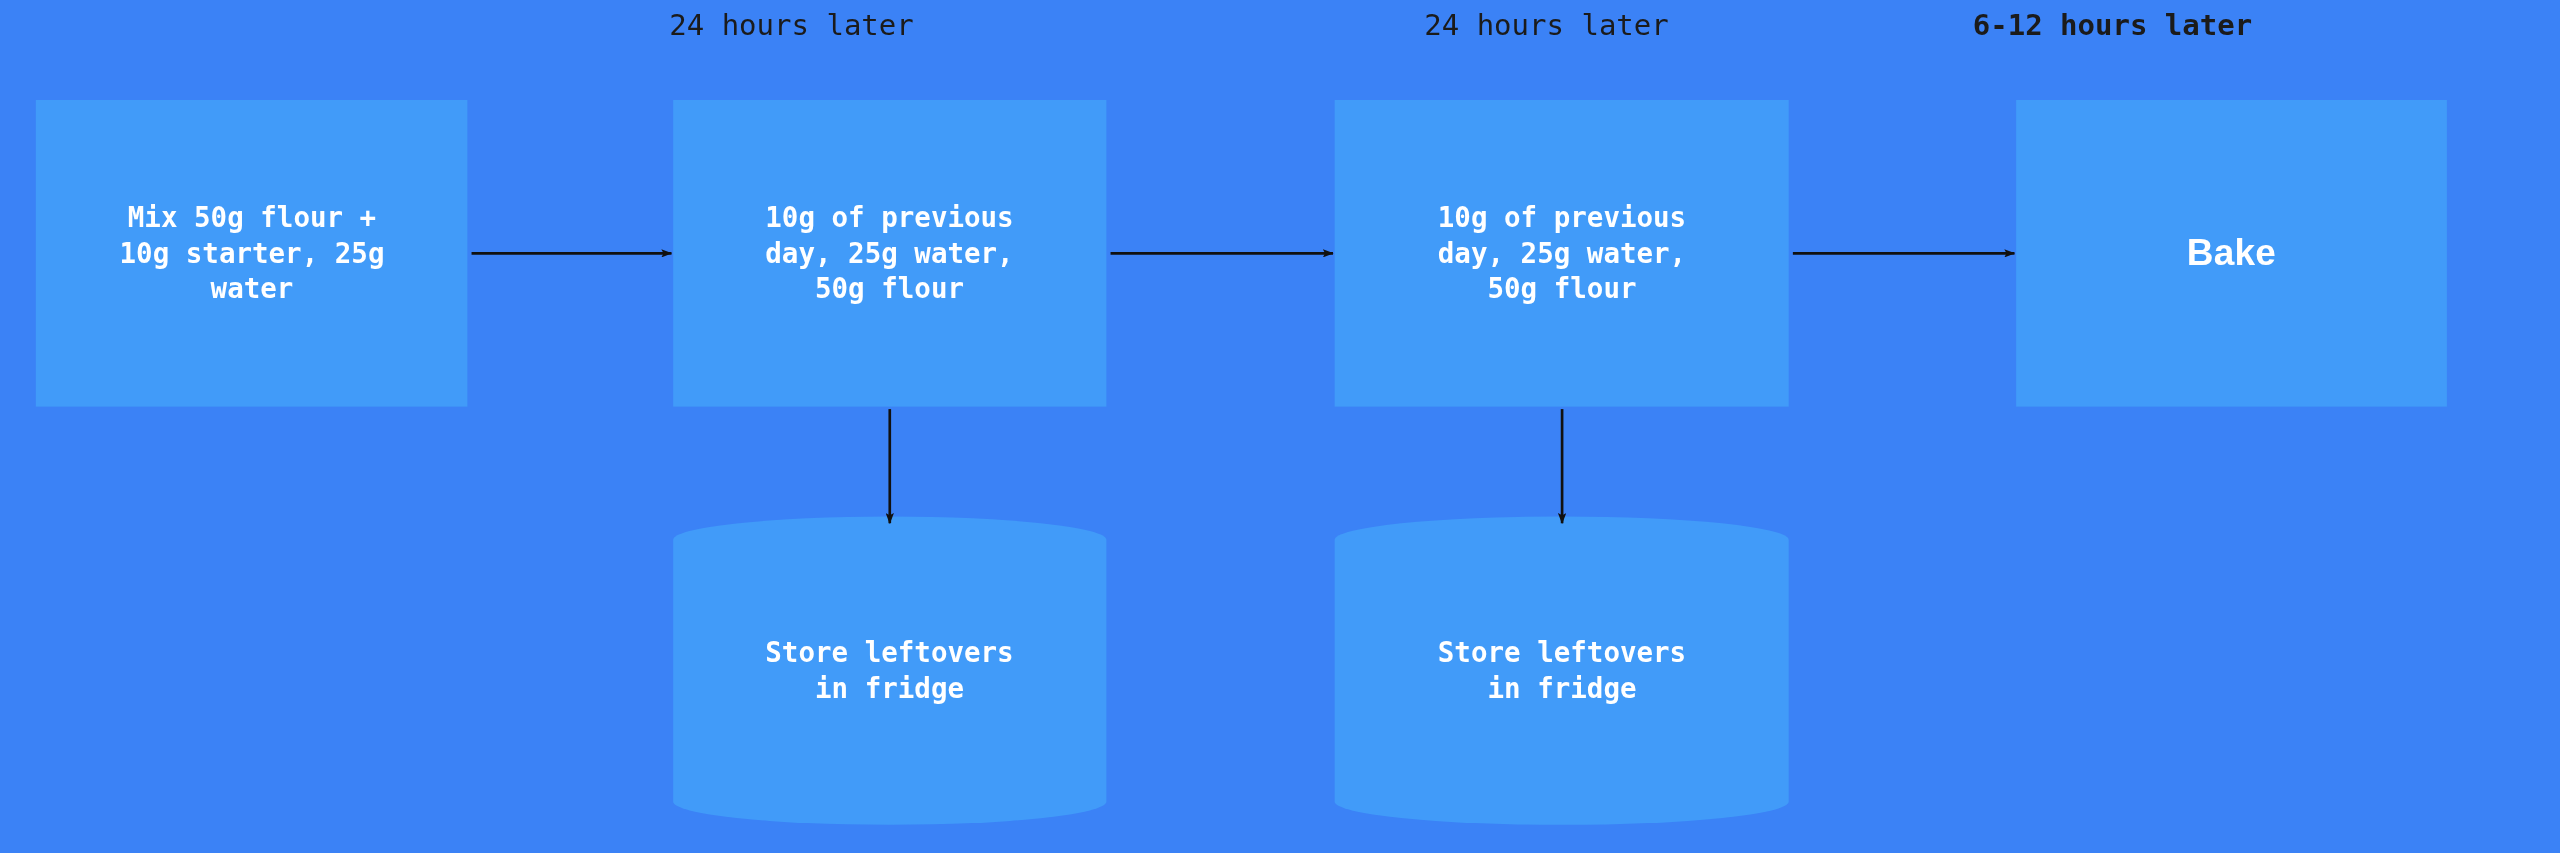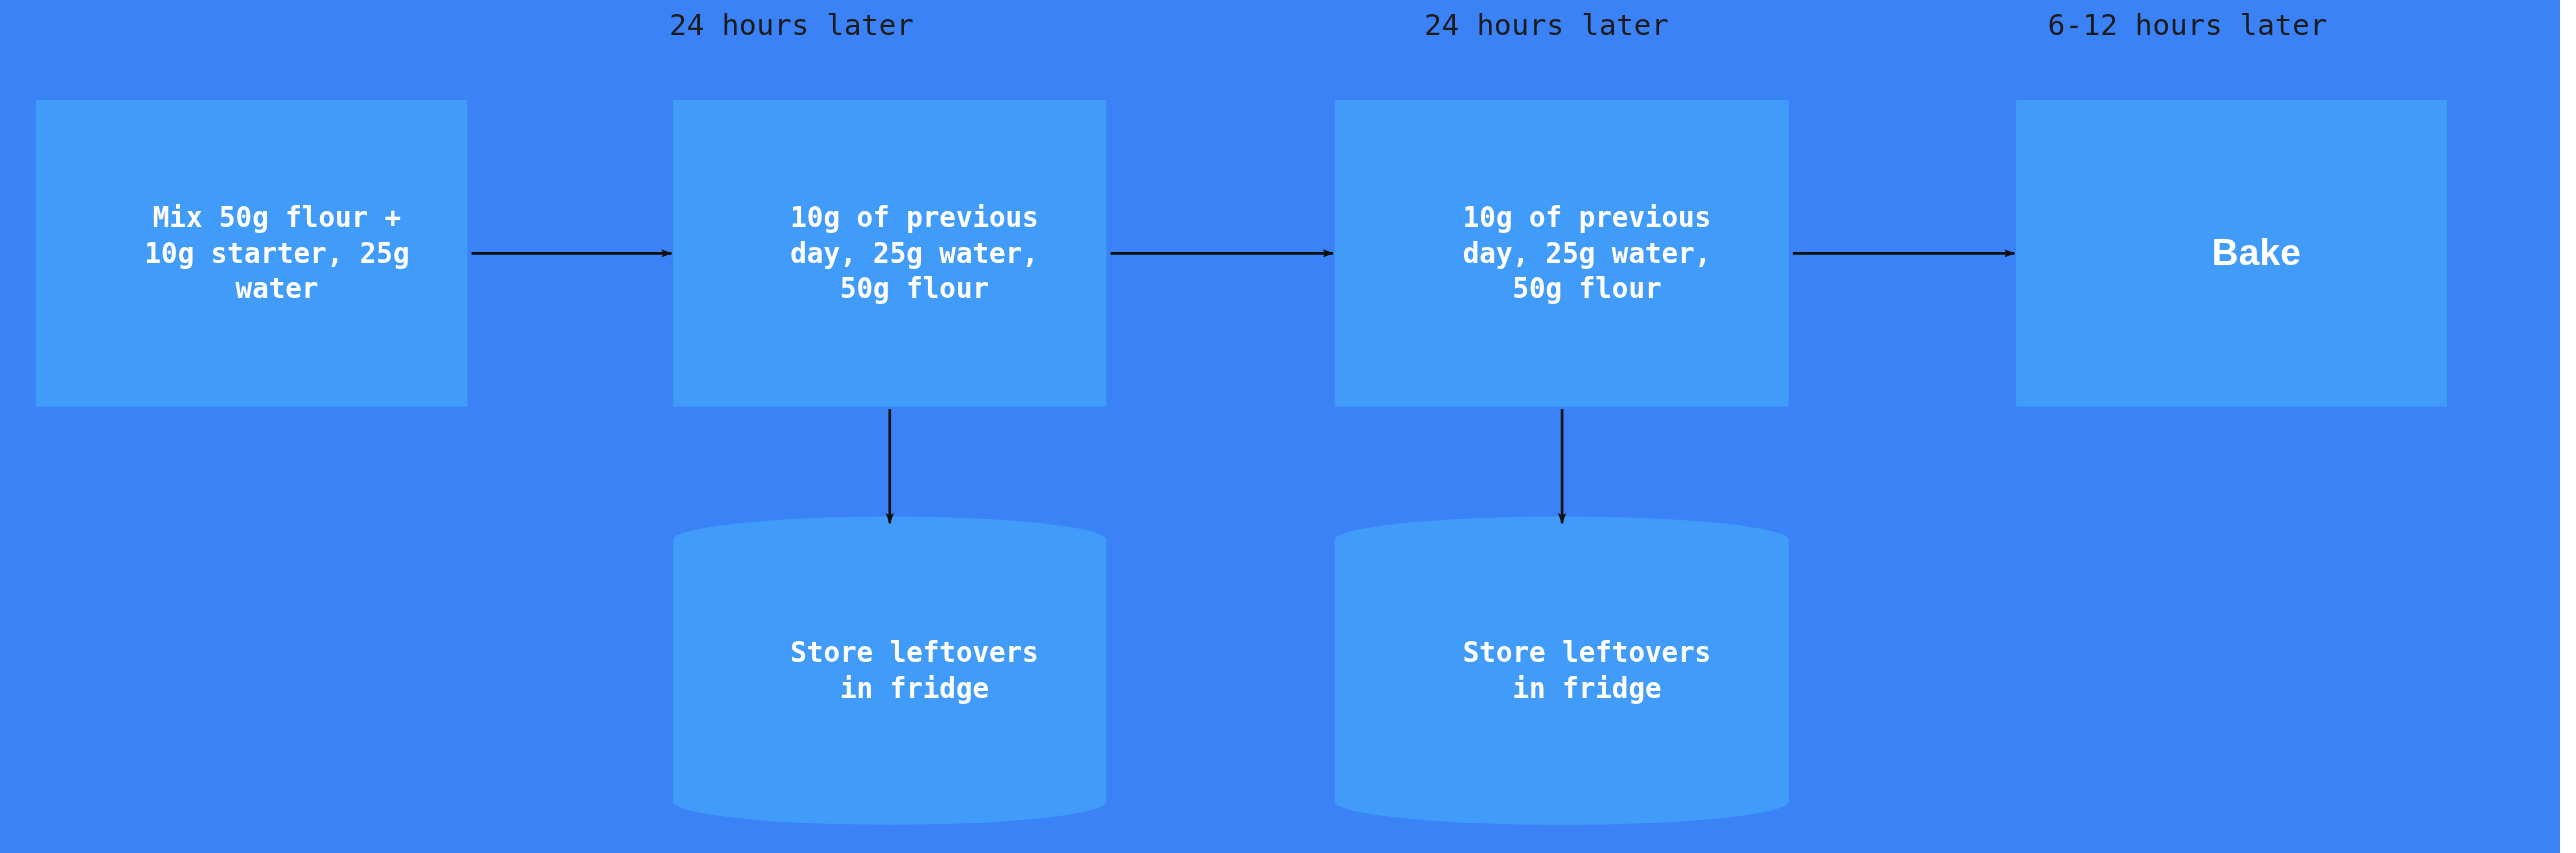--- a/index.html
+++ b/index.html
@@ -33,21 +33,20 @@
     justify-content: center;
     text-align: center;
     color: #ffffff;
     font-family: "DejaVu Sans Mono", monospace;
     font-weight: bold;
     font-size: 27.5px;
     line-height: 1.30;
     letter-spacing: 0px;
     white-space: pre-line;
     pointer-events: none;
-    padding-left: 25px;
   }
   .node-label.sans {
     font-family: "Liberation Sans", sans-serif;
     font-weight: bold;
     font-size: 37px;
     letter-spacing: 0.2px;
   }
   
   .edge-label {
     position: absolute;
@@ -110,21 +109,21 @@
 
     <line x1="1068" y1="491" x2="1068" y2="628" stroke="#111111" stroke-width="3.2" marker-end="url(#arrowhead-v)"></line>
 
     <line x1="1875" y1="491" x2="1875" y2="628" stroke="#111111" stroke-width="3.2" marker-end="url(#arrowhead-v)"></line>
   </svg>
 
   <div class="edge-label" style="left:575px; top:0px; width:433px; height:52px;">24 hours later</div>
 
   <div class="edge-label" style="left:1330px; top:0px; width:433px; height:52px;">24 hours later</div>
 
-  <div class="edge-label" style="left:1971px; top:0px; width:433px; height:52px;">6-12 hours later</div>
+  <div class="edge-label" style="left:1896px; top:0px; width:433px; height:52px;font-weight:bold;">6-12 hours later</div>
 
   <div class="node-label" style="left:36px; top:100px; width:432px; height:307px;">Mix 50g flour +
 10g starter, 25g
 water</div>
 
   <div class="node-label" style="left:673px; top:100px; width:433px; height:307px;">10g of previous
 day, 25g water,
 50g flour</div>
 
   <div class="node-label" style="left:1335px; top:100px; width:454px; height:307px;">10g of previous

